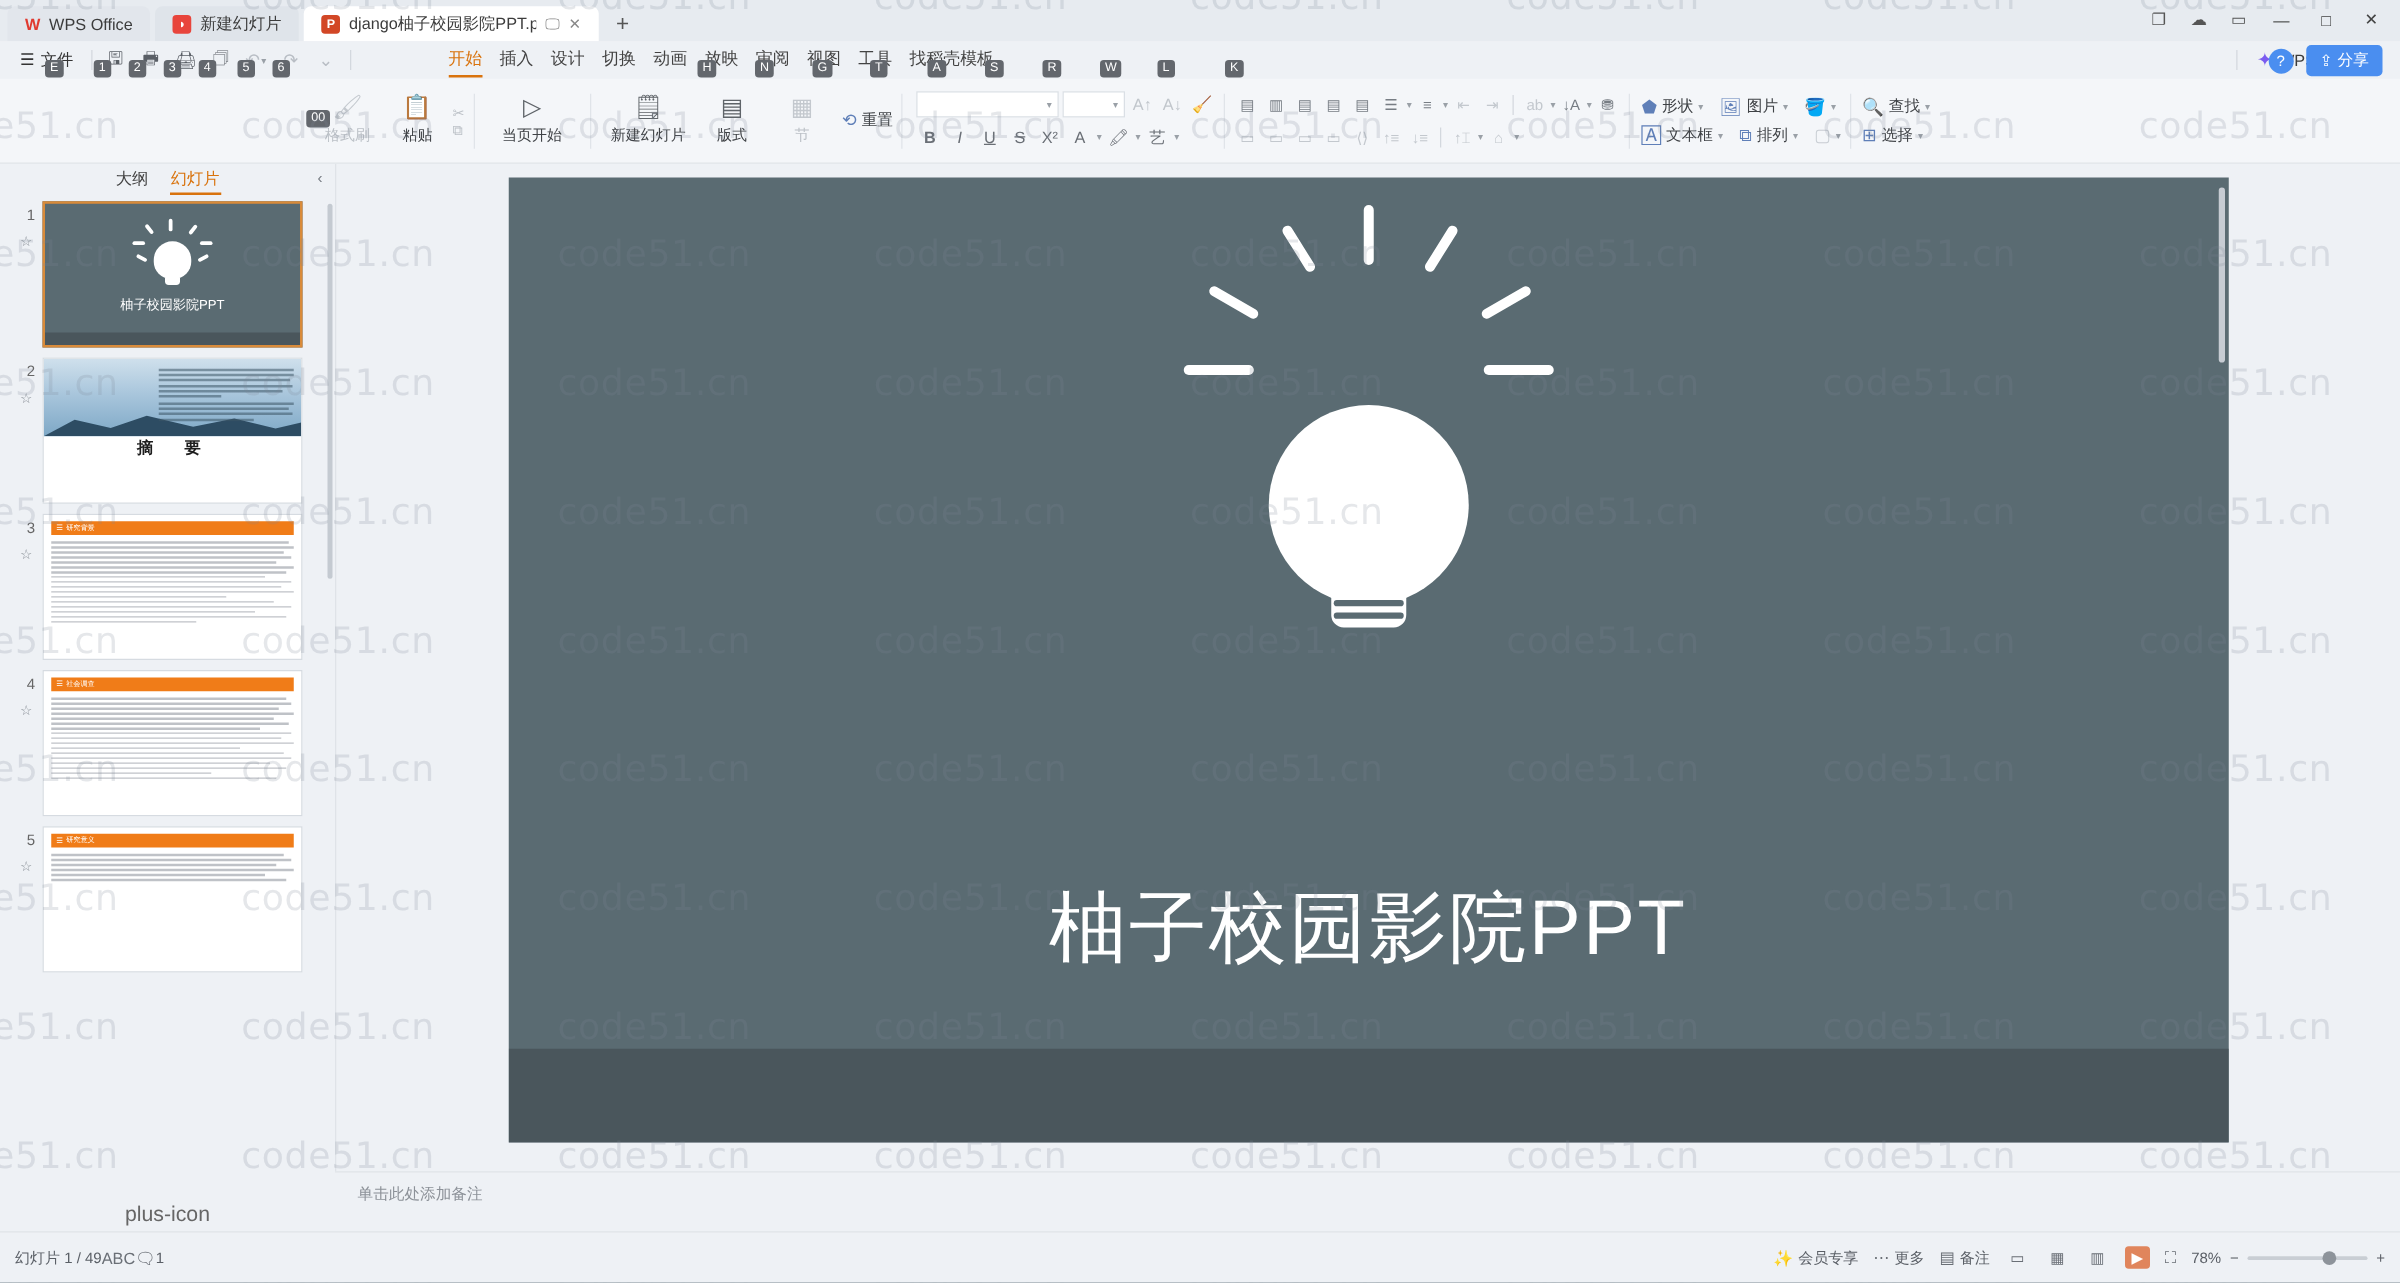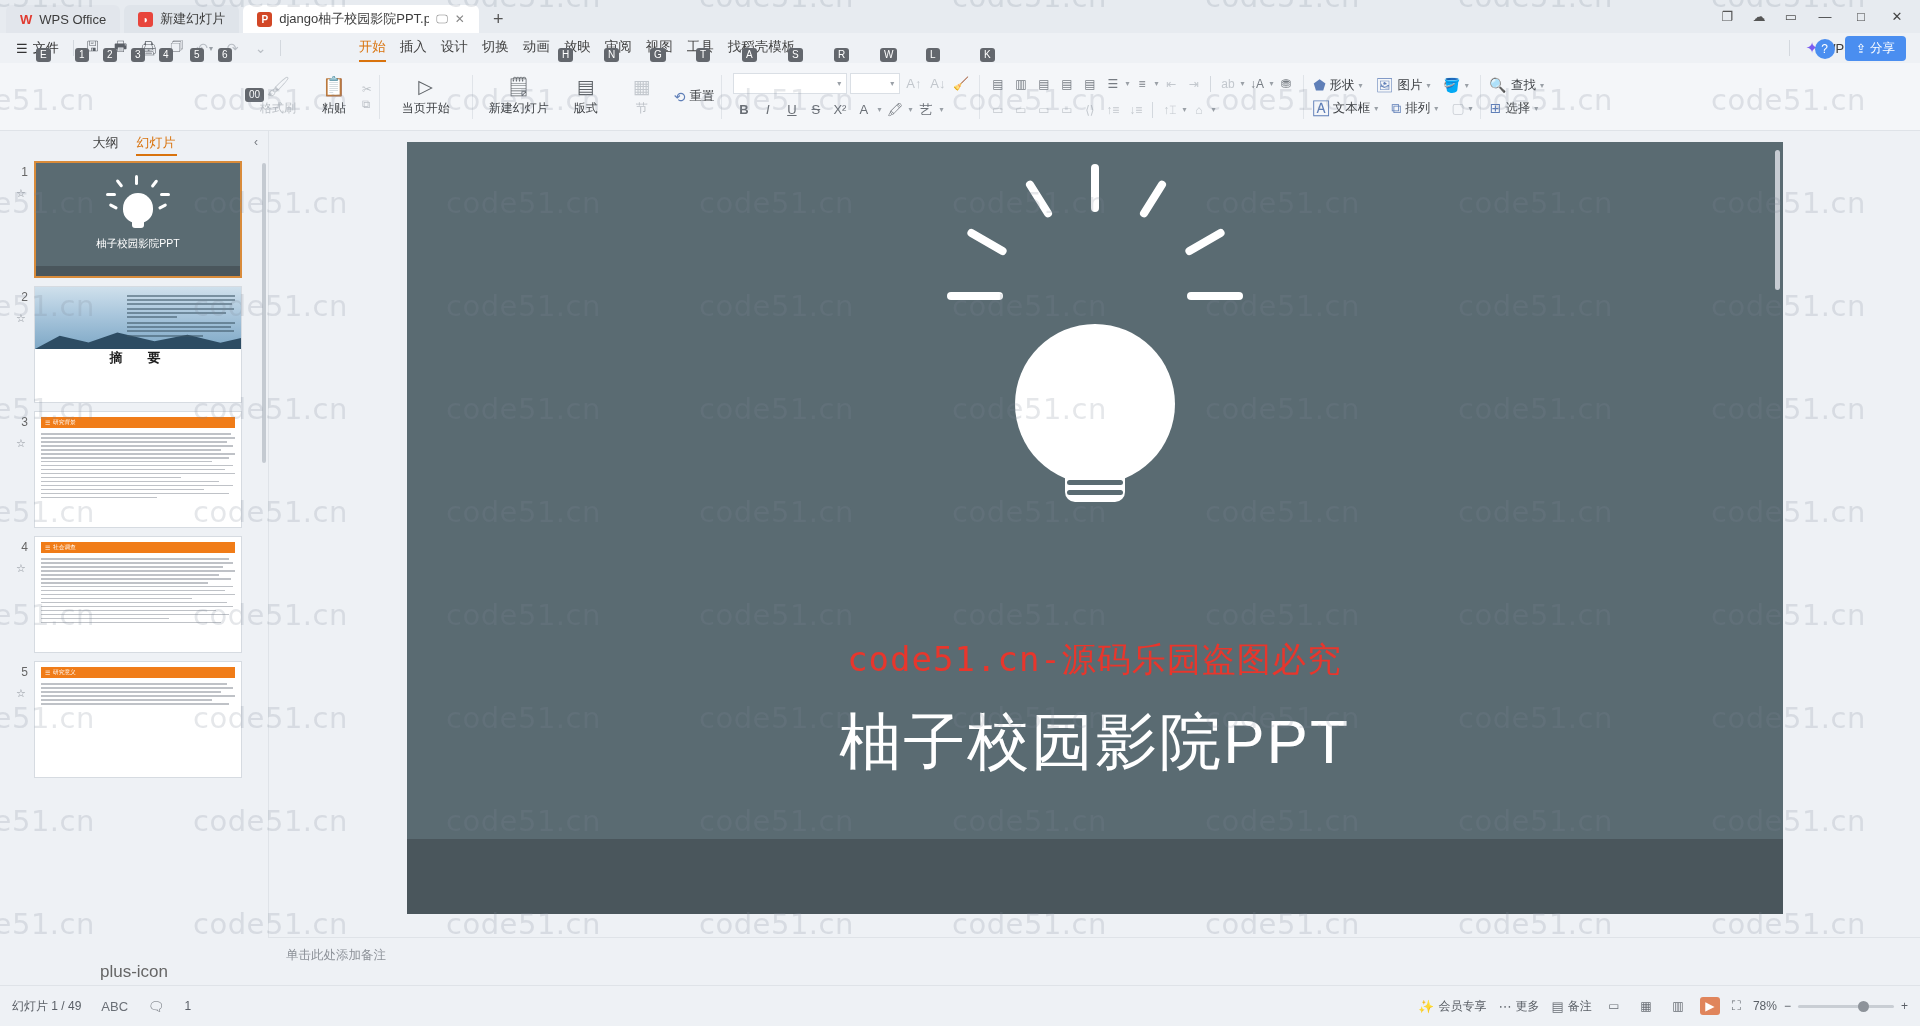--- a/index.html
+++ b/index.html
@@ -153,21 +153,21 @@
   .e-left-ar{ position:absolute; left:4px; bottom:1px; color:#9aa0a7; font-size:10px;}
   .e-right-ar{ position:absolute; right:4px; bottom:1px; color:#9aa0a7; font-size:10px;}
 
   
   .notes{ position:absolute; left:268px; right:0; bottom:41px; height:48px; background:#eef1f5;
           border-top:1px solid #dfe3e8; padding:9px 0 0 18px; color:#8c9198; font-size:12.5px; z-index:10;}
 
   
   .statusbar{ position:absolute; left:0; right:0; bottom:0; height:41px; background:#eef1f5;
               border-top:1px solid #dfe3e8; display:flex; align-items:center; padding:0 12px; z-index:950; font-size:12px; color:#5a5f66;}
-  .sb-left{ display:flex; align-items:center; gap:20px;}
+  .sb-left{ display:flex; align-items:center; gap:0;}
   .sb-right{ margin-left:auto; display:flex; align-items:center; gap:12px;}
   .sb-it{ display:flex; align-items:center; gap:4px;}
   .sb-ic{ color:#6a6f76; font-size:13px;}
   .viewbtn{ width:20px;height:18px;display:flex;align-items:center;justify-content:center;color:#6a6f76;font-size:12px;
             border-radius:3px;}
   .viewbtn.active{ background:#e0855c; color:#fff;}
   .zoomslider{ display:flex; align-items:center; gap:7px;}
   .zs-track{ width:96px; height:3px; background:#c9ced4; border-radius:2px; position:relative;}
   .zs-knob{ position:absolute; left:60px; top:-4px; width:11px;height:11px;border-radius:50%;background:#8d939a;}
 </style>
@@ -604,21 +604,20 @@
           <div class="r" style="left:50%;margin-left:92px;top:150px;width:56px;height:8px;"></div>
         </div>
 
         <div class="bigbulb">
           <div class="glass"></div>
           <div class="neck"></div>
           <div class="n1"></div>
           <div class="n2"></div>
         </div>
 
-        <div class="slide-wm">code51.cn-源码乐园盗图必究</div>
         <div class="slide-title">柚子校园影院PPT</div>
         <div class="footband"></div>
       </div>
       <div class="e-scroll-v"></div>
     </div>
     <div class="e-left-ar">◂</div>
     <div class="e-right-ar">▸</div>
   </div>
 </div>
 

